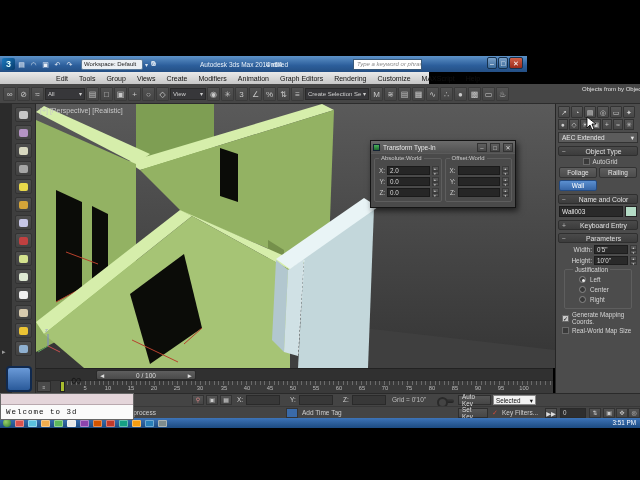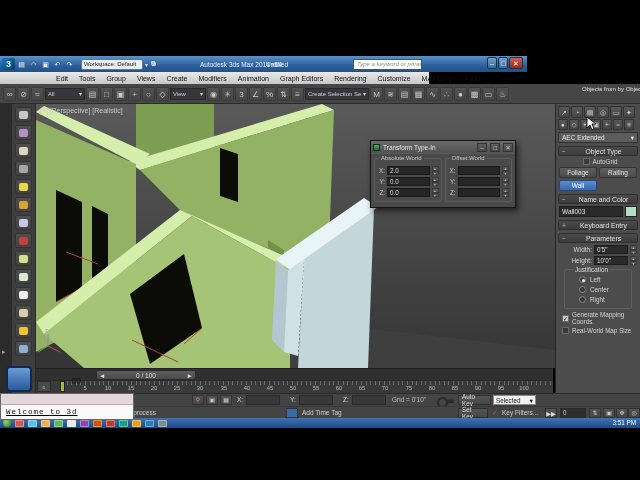--- a/index.html
+++ b/index.html
@@ -128,21 +128,21 @@
   .ttbtn{width:10px;height:9px;background:linear-gradient(#5e5e5e,#484848);border:1px solid #333;
     color:#ddd;font-size:6px;line-height:8px;text-align:center;}
   .ttbody{background:#4a4a4a;border-top:1px solid #5a5a5a;display:flex;gap:3px;padding:4px 3px 5px;}
   .ttgroup{flex:1;border:1px solid #5e5e5e;border-radius:2px;position:relative;padding:5px 2px 2px;}
   .ttlegend{position:absolute;top:-4px;left:4px;background:#4a4a4a;padding:0 2px;font-size:6px;color:#ccc;white-space:nowrap;}
   .ttrow{display:flex;align-items:center;gap:2px;margin:2px 0;}
   .ttrow label{width:8px;font-size:6.3px;color:#ccc;text-align:right;}
   .ttrow .tfield{flex:1;height:9px;background:#262626;border:1px solid #1a1a1a;color:#d8d8d8;
     font-size:6.3px;display:flex;align-items:center;padding-left:2px;}
 
-  .welcomewin{position:absolute;left:0;top:393px;width:134px;height:27px;z-index:60;border:1px solid #666;text-decoration:underline;}
+  .welcomewin{position:absolute;left:0;top:393px;width:134px;height:27px;z-index:60;border:1px solid #666;}
   .welcometop{height:11px;background:#e4d5da;border-bottom:1px solid #b8a8ae;}
   .welcomebody{height:14px;background:#fafafa;display:flex;align-items:center;padding-left:5px;}
   .welcomebody span{font-family:"Liberation Mono",monospace;font-size:7.5px;color:#111;letter-spacing:1px;}
   .bluewin{position:absolute;left:6px;top:366px;width:26px;height:26px;z-index:55;border-radius:4px;
     background:linear-gradient(#6a9ad8,#2a5a9a);border:2px solid #10294e;}
   .darkblob{position:absolute;left:62px;top:370px;width:28px;height:19px;z-index:30;color:#101010;
     font-size:15px;line-height:19px;text-align:center;opacity:.75;}
 
   
   .taskbar{position:absolute;top:418px;left:0;width:640px;height:10px;

